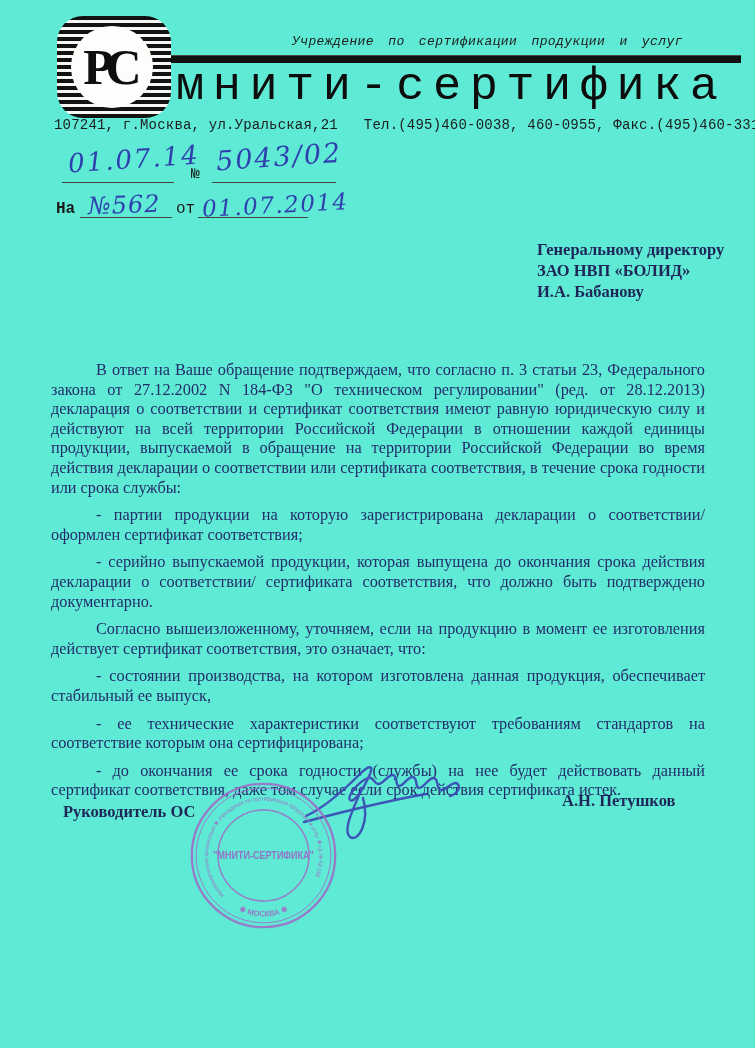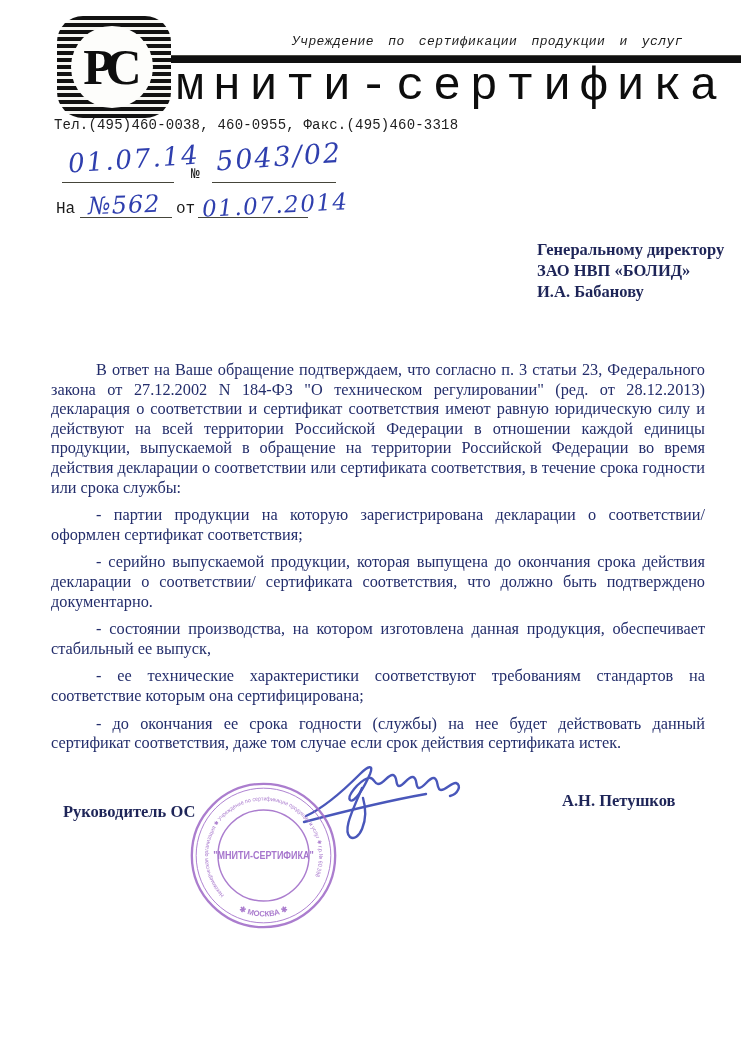--- a/index.html
+++ b/index.html
@@ -1,20 +1,20 @@
 <!DOCTYPE html>
 <html lang="ru"><head>
 <meta charset="utf-8">
 <style>
   html,body{margin:0;padding:0;background:#e9e9e7;}
   .page{
     position:relative;
     width:755px;height:1048px;
     margin:0 auto;
-    background:#ffffff;
+    background:#5eead4;
     overflow:hidden;
     font-family:"Liberation Serif", serif;
     color:#161616;
   }
   
   .logo{position:absolute;left:57px;top:16px;width:114px;height:102px;}
   .logo-stripes{
     position:absolute;inset:0;border-radius:26px;overflow:hidden;
     background:repeating-linear-gradient(180deg,#121212 0 3.6px,#f6f6f3 3.6px 7px);
   }
@@ -99,46 +99,48 @@
     <div class="logo-circle">
       <span class="logo-letters">РС</span>
     </div>
   </div>
 
   <div class="tagline">Учреждение по сертификации продукции и услуг</div>
   <div class="header-bar"></div>
   <div class="org-name">мнити-сертифика</div>
 
   <div class="address-row">
+    <span>107241, г.Москва, ул.Уральская,21</span>
     <span>Тел.(495)460-0038, 460-0955, Факс.(495)460-3318</span>
   </div>
 
   <div class="hw" style="left:68px;top:146px;font-size:26px;letter-spacing:2px;transform:rotate(-4deg);">01.07.14</div>
   <div class="ref-underline" style="left:62px;top:182px;width:112px;"></div>
   <div class="ref-print" style="left:191px;top:167px;font-size:15px;">№</div>
   <div class="hw" style="left:216px;top:143px;font-size:27px;letter-spacing:2px;transform:rotate(-4deg);">5043/02</div>
   <div class="ref-underline" style="left:212px;top:182px;width:124px;"></div>
 
-  <div class="ref-print" style="left:56px;top:201px;font-size:16px;">На</div>
+  <div class="ref-print" style="left:56px;top:201px;font-size:16px;font-weight:bold;">На</div>
   <div class="hw" style="left:88px;top:193px;font-size:24px;letter-spacing:1px;transform:rotate(-2deg);">№562</div>
   <div class="ref-underline" style="left:80px;top:217px;width:92px;"></div>
   <div class="ref-print" style="left:176px;top:201px;font-size:16px;">от</div>
   <div class="hw" style="left:202px;top:194px;font-size:23px;letter-spacing:1.5px;transform:rotate(-3deg);">01.07.2014</div>
   <div class="ref-underline" style="left:198px;top:217px;width:110px;"></div>
 
   <div class="recipient">
       <div>Генеральному директору</div>
       <div>ЗАО НВП «БОЛИД»</div>
       <div>И.А. Бабанову</div>
     </div>
 
   <div class="body-text">
       <p>В ответ на Ваше обращение подтверждаем, что согласно п. 3 статьи 23, Федерального закона от 27.12.2002 N 184-ФЗ "О техническом регулировании" (ред. от 28.12.2013) декларация о соответствии и сертификат соответствия имеют равную юридическую силу и действуют на всей территории Российской Федерации в отношении каждой единицы продукции, выпускаемой в обращение на территории Российской Федерации во время действия декларации о соответствии или сертификата соответствия, в течение срока годности или срока службы:</p>
       <p>- партии продукции на которую зарегистрирована декларации о соответствии/оформлен сертификат соответствия;</p>
       <p>- серийно выпускаемой продукции, которая выпущена до окончания срока действия декларации о соответствии/ сертификата соответствия, что должно быть подтверждено документарно.</p>
+      <p>Согласно вышеизложенному, уточняем, если на продукцию в момент ее изготовления действует сертификат соответствия, это означает, что:</p>
       <p>- состоянии производства, на котором изготовлена данная продукция, обеспечивает стабильный ее выпуск,</p>
       <p>- ее технические характеристики соответствуют требованиям стандартов на соответствие которым она сертифицирована;</p>
       <p>- до окончания ее срока годности (службы) на нее будет действовать данный сертификат соответствия, даже  том случае если срок действия сертификата истек.</p>
     </div>
 
   <div class="signoff-position">Руководитель ОС</div>
   <div class="signoff-name">А.Н. Петушков</div>
 
   <svg class="signature-svg" viewBox="0 0 170 102">
     <g fill="none" stroke="#3a49b5" stroke-width="2.4" stroke-linecap="round" opacity="0.92">

